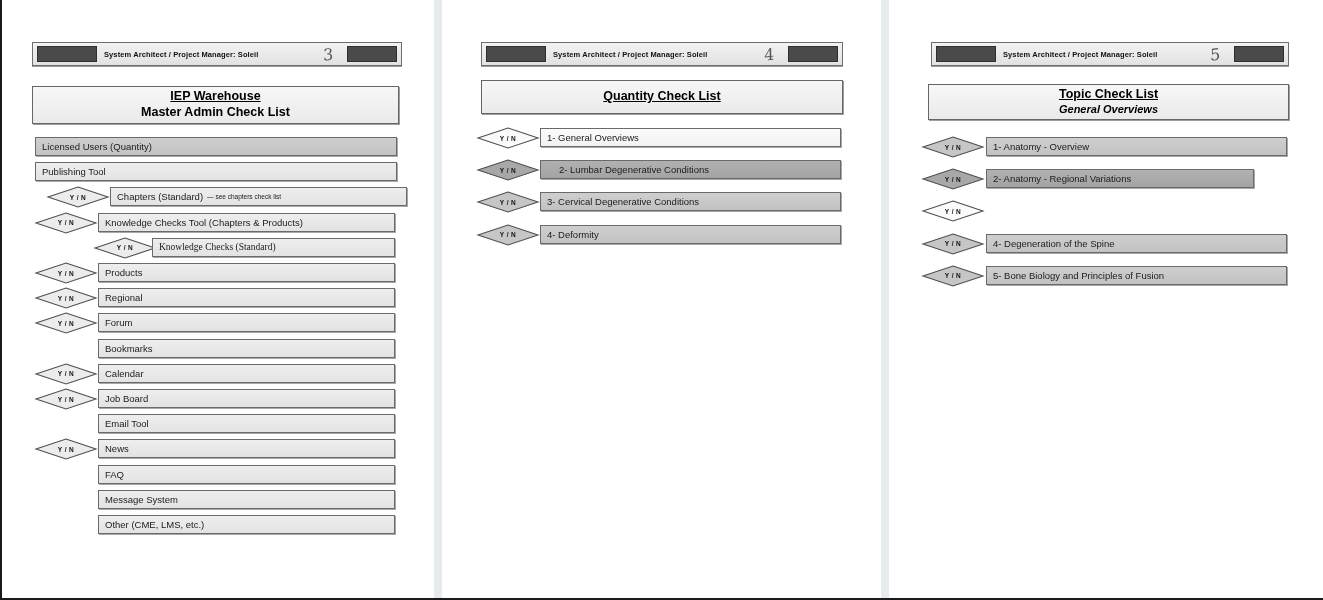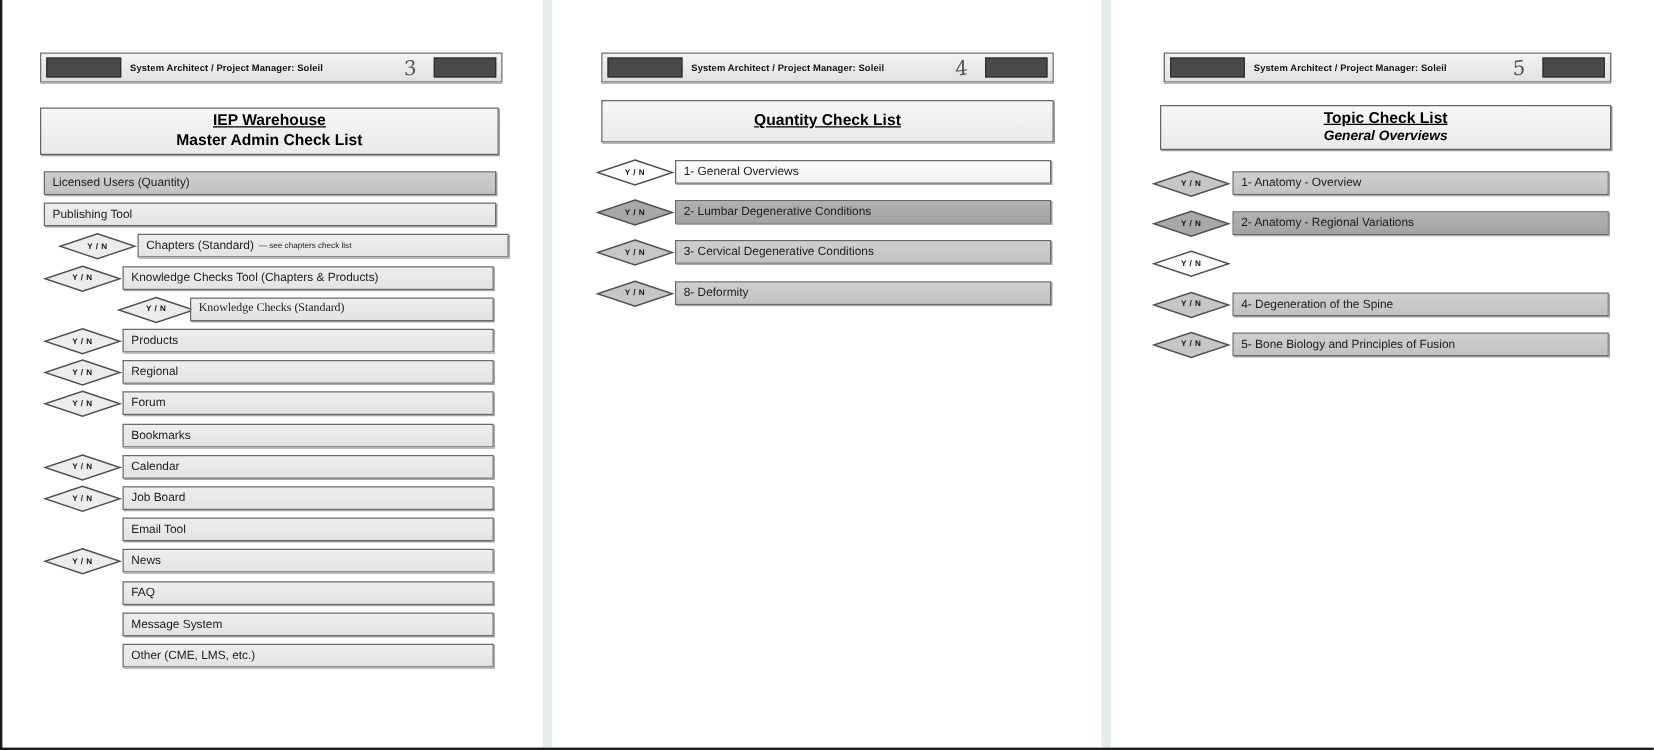--- a/index.html
+++ b/index.html
@@ -279,21 +279,21 @@
             <span class="bar-label">1- General Overviews</span>
           </div>
         </div>
         <div class="row" style="left: 0px; top: 160.2px; width: 100%;">
           <div class="yn" style="left: 35px;">
             <svg viewBox="0 0 62 22" preserveAspectRatio="none">
               <polygon points="31,1 61,11 31,21 1,11" fill="#a8a8a8" stroke="#4f4f4f" stroke-width="1.1"></polygon>
             </svg>
             <div class="yn-text">Y / N</div>
           </div>
-          <div class="bar sh-dark" style="left: 98px; width: 301px;">
+          <div class="bar sh-dark" style="left: 98px; width: 301px; padding-left: 12px;">
             <span class="bar-label">2- Lumbar Degenerative Conditions</span>
           </div>
         </div>
         <div class="row" style="left: 0px; top: 192.4px; width: 100%;">
           <div class="yn" style="left: 35px;">
             <svg viewBox="0 0 62 22" preserveAspectRatio="none">
               <polygon points="31,1 61,11 31,21 1,11" fill="#c6c6c6" stroke="#4f4f4f" stroke-width="1.1"></polygon>
             </svg>
             <div class="yn-text">Y / N</div>
           </div>
@@ -302,21 +302,21 @@
           </div>
         </div>
         <div class="row" style="left: 0px; top: 224.6px; width: 100%;">
           <div class="yn" style="left: 35px;">
             <svg viewBox="0 0 62 22" preserveAspectRatio="none">
               <polygon points="31,1 61,11 31,21 1,11" fill="#c6c6c6" stroke="#4f4f4f" stroke-width="1.1"></polygon>
             </svg>
             <div class="yn-text">Y / N</div>
           </div>
           <div class="bar sh-med" style="left: 98px; width: 301px;">
-            <span class="bar-label">8- Deformity</span>
+            <span class="bar-label">4- Deformity</span>
           </div>
         </div>
       </div>
       <div class="page p3">
         <div class="hdr" style="left: 0px; top: 42px; width: 356px; margin-left: 42px;">
           <div class="hdr-redact left"></div>
           <div class="hdr-title">System Architect / Project Manager: Soleil</div>
           <div class="hdr-num">5</div>
           <div class="hdr-redact right"></div>
         </div>
@@ -335,21 +335,21 @@
             <span class="bar-label">1- Anatomy - Overview</span>
           </div>
         </div>
         <div class="row" style="left: 0px; top: 169.2px; width: 100%;">
           <div class="yn" style="left: 33px;">
             <svg viewBox="0 0 62 22" preserveAspectRatio="none">
               <polygon points="31,1 61,11 31,21 1,11" fill="#a8a8a8" stroke="#4f4f4f" stroke-width="1.1"></polygon>
             </svg>
             <div class="yn-text">Y / N</div>
           </div>
-          <div class="bar sh-dark" style="left: 97px; width: 301px; text-align: center;">
+          <div class="bar sh-dark" style="left: 97px; width: 268px; text-align: center;">
             <span class="bar-label">2- Anatomy - Regional Variations</span>
           </div>
         </div>
         <div class="row" style="left: 0px; top: 201.4px; width: 100%;">
           <div class="yn" style="left: 33px;">
             <svg viewBox="0 0 62 22" preserveAspectRatio="none">
               <polygon points="31,1 61,11 31,21 1,11" fill="#fbfbfb" stroke="#4f4f4f" stroke-width="1.1"></polygon>
             </svg>
             <div class="yn-text">Y / N</div>
           </div>

